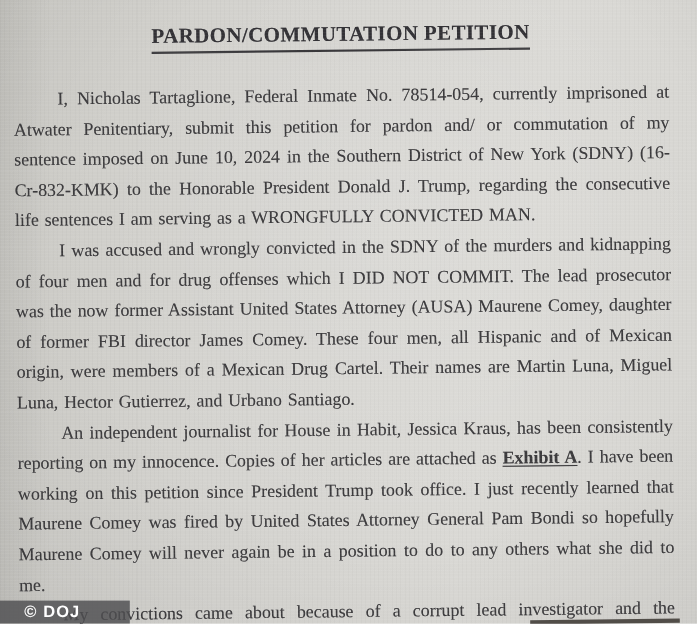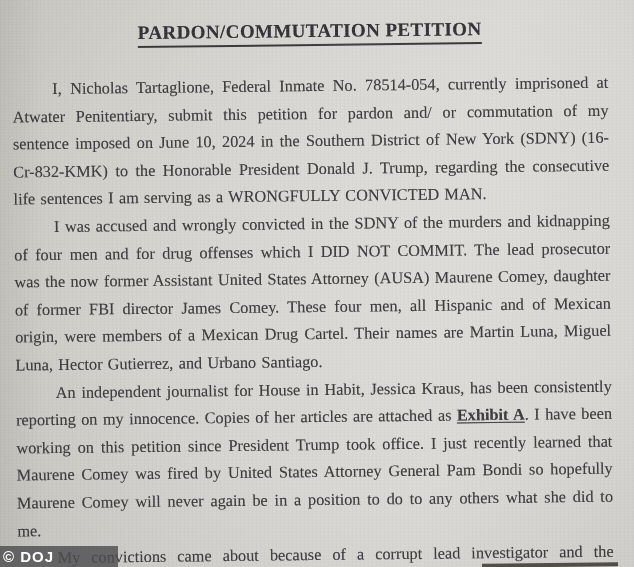--- a/index.html
+++ b/index.html
@@ -78,21 +78,21 @@
     width: 118px;
     height: 21px;
     background: rgba(78,78,80,0.82);
     color: #ffffff;
     font-family: "Liberation Sans", "DejaVu Sans", sans-serif;
     font-weight: bold;
     font-size: 15px;
     letter-spacing: 1px;
     display: flex;
     align-items: center;
-    padding-left: 3px;
+    padding-left: 22px;
     box-sizing: border-box;
     z-index: 10;
   }
   
   .edge-underline {
     position: absolute;
     right: 16px;
     bottom: 0;
     width: 136px;
     height: 4px;

